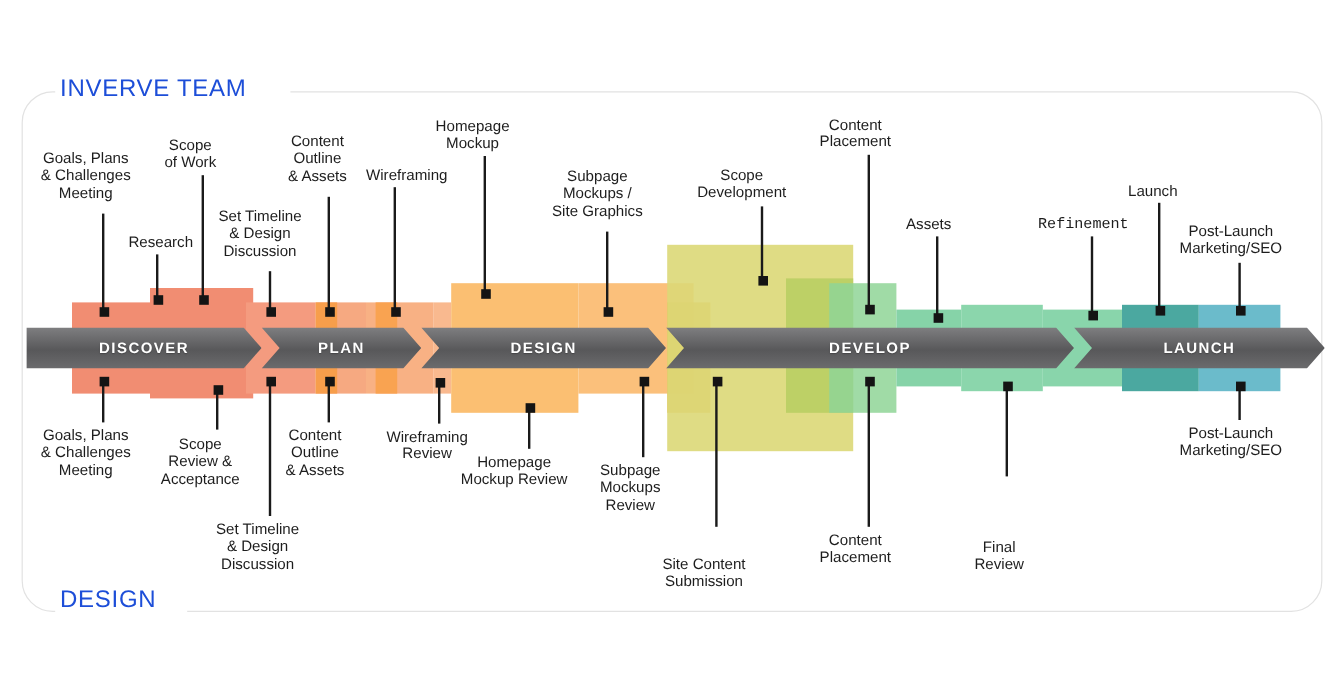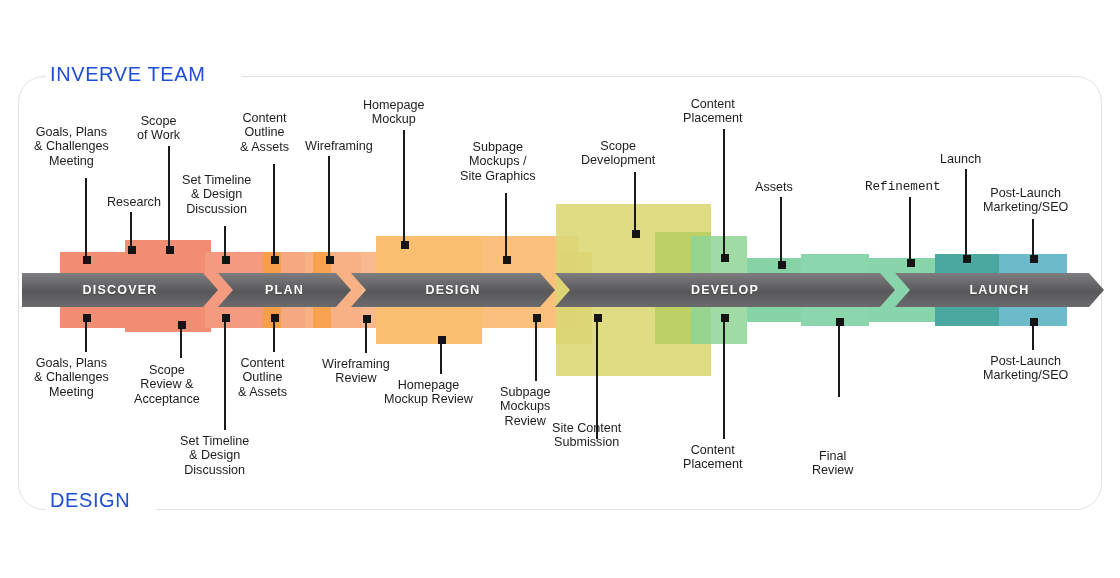--- a/index.html
+++ b/index.html
@@ -305,21 +305,21 @@
       <div class="dot" style="left: 438px; top: 336px;"></div>
       <div class="note" style="left: 384px; top: 378px;">Homepage
 Mockup Review</div>
       <div class="leader" style="left: 535.4px; top: 318px; height: 63px;"></div>
       <div class="dot" style="left: 533px; top: 314px;"></div>
       <div class="note" style="left: 500px; top: 385px;">Subpage
 Mockups
 Review</div>
       <div class="leader" style="left: 596.4px; top: 318px; height: 121px;"></div>
       <div class="dot" style="left: 594px; top: 314px;"></div>
-      <div class="note" style="left: 552px; top: 421px;">Site Content
+      <div class="note" style="left: 552px; top: 463px;">Site Content
 Submission</div>
       <div class="leader" style="left: 723.4px; top: 318px; height: 121px;"></div>
       <div class="dot" style="left: 721px; top: 314px;"></div>
       <div class="note" style="left: 683px; top: 443px;">Content
 Placement</div>
       <div class="leader" style="left: 838.4px; top: 322px; height: 75px;"></div>
       <div class="dot" style="left: 836px; top: 318px;"></div>
       <div class="note" style="left: 812px; top: 401px; margin-top: 48px;">Final
 Review</div>
       <div class="leader" style="left: 1032.4px; top: 322px; height: 28px;"></div>

